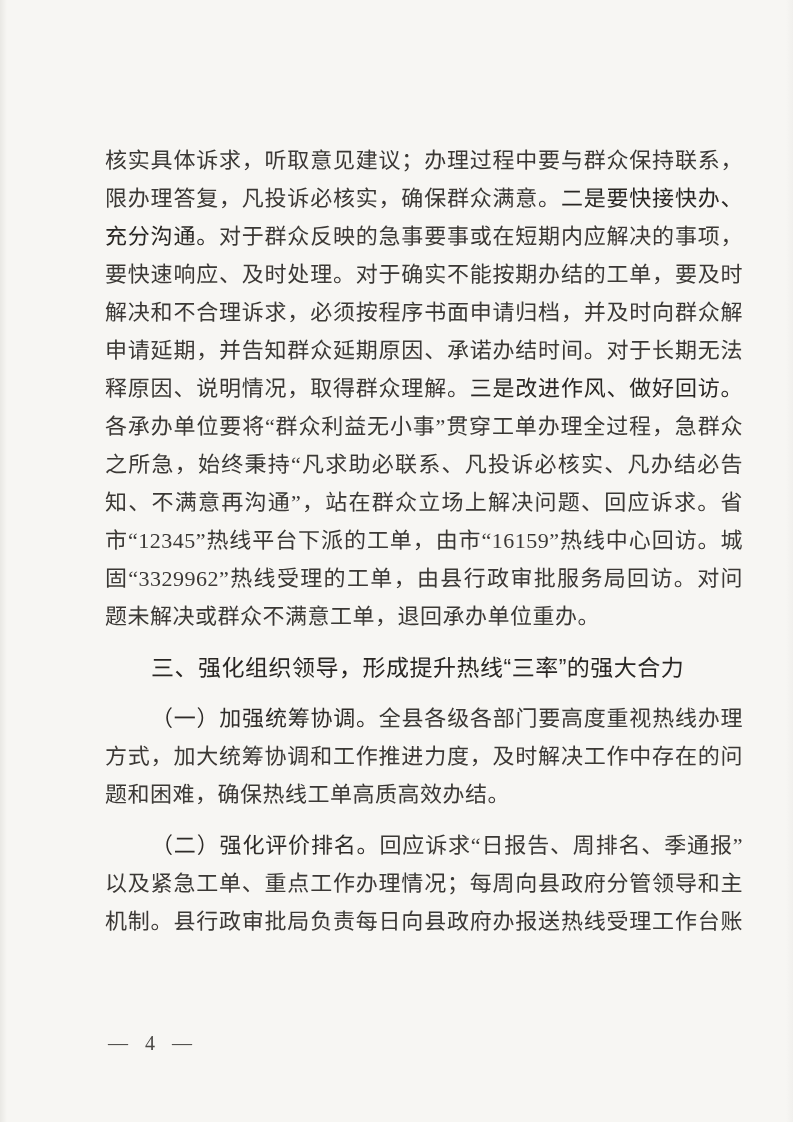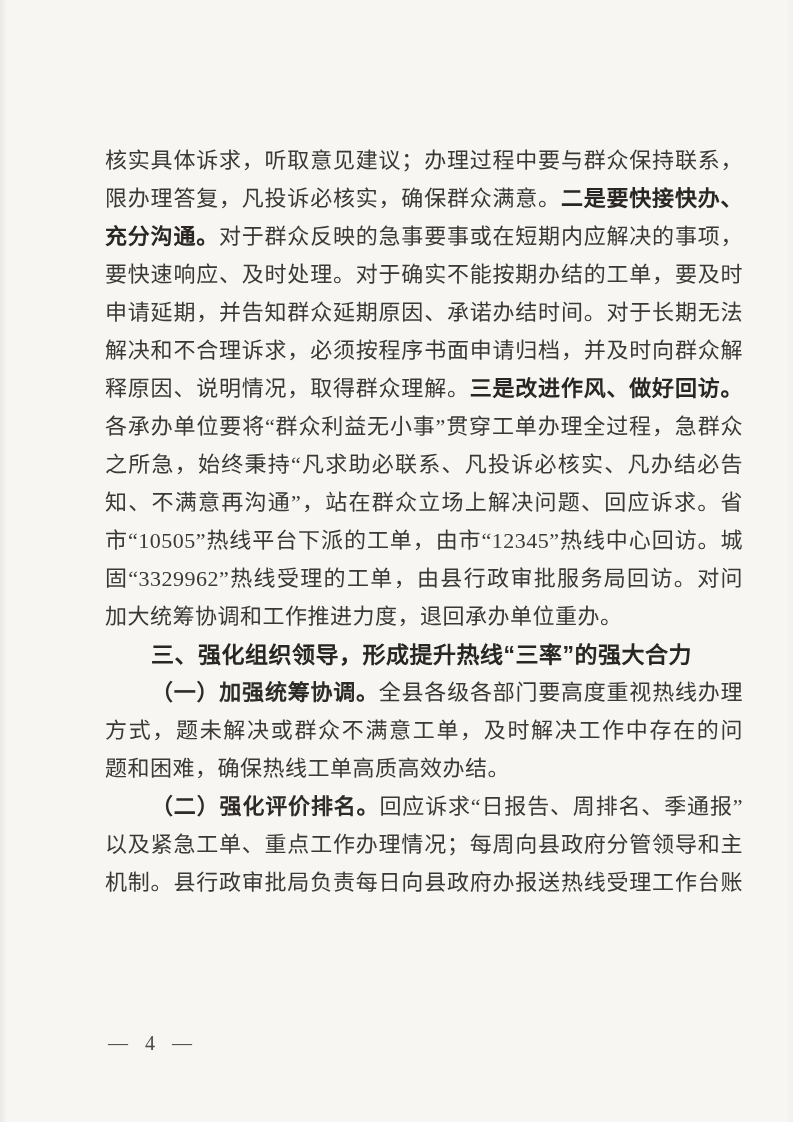--- a/index.html
+++ b/index.html
@@ -35,38 +35,39 @@
     white-space: nowrap;
   }
   .line.just {
     white-space: normal;
     text-align: justify;
     text-align-last: justify;
     text-justify: inter-character;
   }
   .line.ind {
     padding-left: 46px;
+    margin-top: 13px;
   }
   .line.heading {
     font-family: "Liberation Sans", sans-serif;
     font-weight: 700;
     color: #2a2724;
     font-size: 23px;
   }
   .seg {
     font-weight: inherit;
   }
   .seg-b {
     font-family: "Liberation Sans", sans-serif;
-    font-weight: 700;
+    font-weight: 400;
     color: #292623;
   }
   .seg-k {
     font-family: "Liberation Serif", serif;
-    font-weight: 700;
+    font-weight: 400;
     color: #2e2b28;
   }
   .page-footer {
     position: absolute;
     left: 108px;
     top: 1028px;
     height: 30px;
     line-height: 30px;
   }
   .page-number {
@@ -78,32 +79,32 @@
 </style>
 </head>
 <body>
 
 <main class="page">
   <section class="doc-body" id="doc-body">
       <div class="line just"><span class="seg">核实具体诉求，听取意见建议；办理过程中要与群众保持联系，</span></div>
       <div class="line just"><span class="seg">限办理答复，凡投诉必核实，确保群众满意。</span><span class="seg seg-b">二是要快接快办、</span></div>
       <div class="line just"><span class="seg seg-b">充分沟通。</span><span class="seg">对于群众反映的急事要事或在短期内应解决的事项，</span></div>
       <div class="line just"><span class="seg">要快速响应、及时处理。对于确实不能按期办结的工单，要及时</span></div>
+      <div class="line just"><span class="seg">解决和不合理诉求，必须按程序书面申请归档，并及时向群众解</span></div>
       <div class="line just"><span class="seg">申请延期，并告知群众延期原因、承诺办结时间。对于长期无法</span></div>
-      <div class="line just"><span class="seg">解决和不合理诉求，必须按程序书面申请归档，并及时向群众解</span></div>
       <div class="line just"><span class="seg">释原因、说明情况，取得群众理解。</span><span class="seg seg-b">三是改进作风、做好回访。</span></div>
       <div class="line just"><span class="seg">各承办单位要将“群众利益无小事”贯穿工单办理全过程，急群众</span></div>
       <div class="line just"><span class="seg">之所急，始终秉持“凡求助必联系、凡投诉必核实、凡办结必告</span></div>
       <div class="line just"><span class="seg">知、不满意再沟通”，站在群众立场上解决问题、回应诉求。省</span></div>
-      <div class="line just"><span class="seg">市“10505”热线平台下派的工单，由市“12345”热线中心回访。城</span></div>
+      <div class="line just"><span class="seg">市“12345”热线平台下派的工单，由市“16159”热线中心回访。城</span></div>
       <div class="line just"><span class="seg">固“3329962”热线受理的工单，由县行政审批服务局回访。对问</span></div>
-      <div class="line"><span class="seg">加大统筹协调和工作推进力度，退回承办单位重办。</span></div>
+      <div class="line"><span class="seg">题未解决或群众不满意工单，退回承办单位重办。</span></div>
       <div class="line ind heading"><span class="seg seg-b">三、强化组织领导，形成提升热线“三率”的强大合力</span></div>
       <div class="line just ind"><span class="seg seg-b seg-k">（一）加强统筹协调。</span><span class="seg">全县各级各部门要高度重视热线办理</span></div>
-      <div class="line just"><span class="seg">方式，题未解决或群众不满意工单，及时解决工作中存在的问</span></div>
+      <div class="line just"><span class="seg">方式，加大统筹协调和工作推进力度，及时解决工作中存在的问</span></div>
       <div class="line"><span class="seg">题和困难，确保热线工单高质高效办结。</span></div>
       <div class="line just ind"><span class="seg seg-b seg-k">（二）强化评价排名。</span><span class="seg">回应诉求“日报告、周排名、季通报”</span></div>
       <div class="line just"><span class="seg">以及紧急工单、重点工作办理情况；每周向县政府分管领导和主</span></div>
       <div class="line just"><span class="seg">机制。县行政审批局负责每日向县政府办报送热线受理工作台账</span></div>
     </section>
   <footer class="page-footer">
     <span class="page-number">— 4 —</span>
   </footer>
 </main>
 

